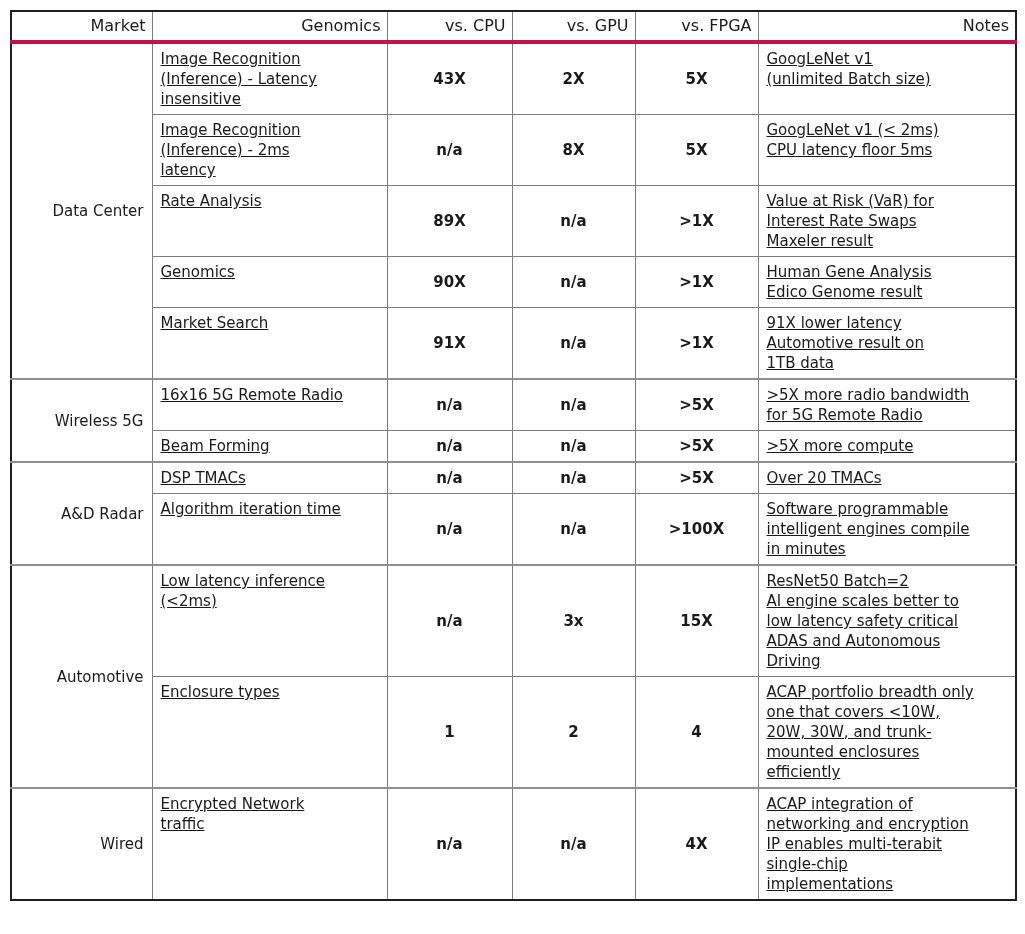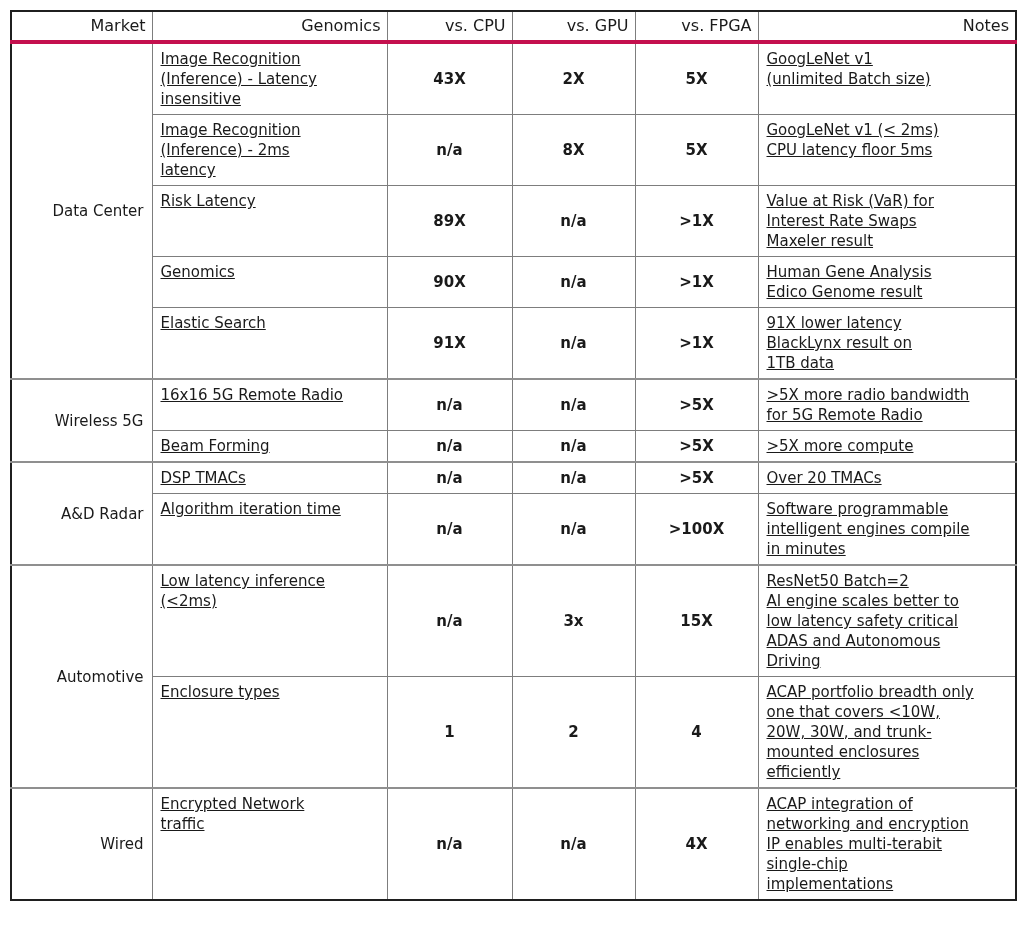--- a/index.html
+++ b/index.html
@@ -107,43 +107,43 @@
         <td class="benchmark">Image Recognition
 (Inference) - 2ms
 latency</td>
         <td class="value">n/a</td>
         <td class="value">8X</td>
         <td class="value">5X</td>
         <td class="notes">GoogLeNet v1 (&lt; 2ms)
 CPU latency floor 5ms</td>
       </tr>
       <tr>
-        <td class="benchmark">Risk Latency</td>
+        <td class="benchmark">Rate Analysis</td>
         <td class="value">89X</td>
         <td class="value">n/a</td>
         <td class="value">&gt;1X</td>
         <td class="notes">Value at Risk (VaR) for
 Interest Rate Swaps
 Maxeler result</td>
       </tr>
       <tr>
         <td class="benchmark">Genomics</td>
         <td class="value">90X</td>
         <td class="value">n/a</td>
         <td class="value">&gt;1X</td>
         <td class="notes">Human Gene Analysis
 Edico Genome result</td>
       </tr>
       <tr>
-        <td class="benchmark">Elastic Search</td>
+        <td class="benchmark">Market Search</td>
         <td class="value">91X</td>
         <td class="value">n/a</td>
         <td class="value">&gt;1X</td>
         <td class="notes">91X lower latency
-BlackLynx result on
+Automotive result on
 1TB data</td>
       </tr>
 
       <tr class="group-start">
         <td class="market" rowspan="2">Wireless 5G</td>
         <td class="benchmark">16x16 5G Remote Radio</td>
         <td class="value">n/a</td>
         <td class="value">n/a</td>
         <td class="value">&gt;5X</td>
         <td class="notes">&gt;5X more radio bandwidth

